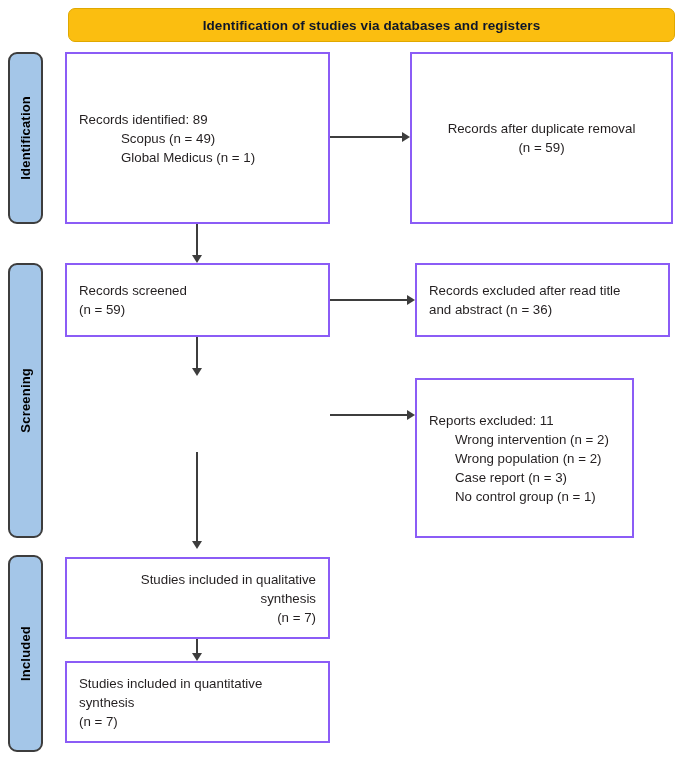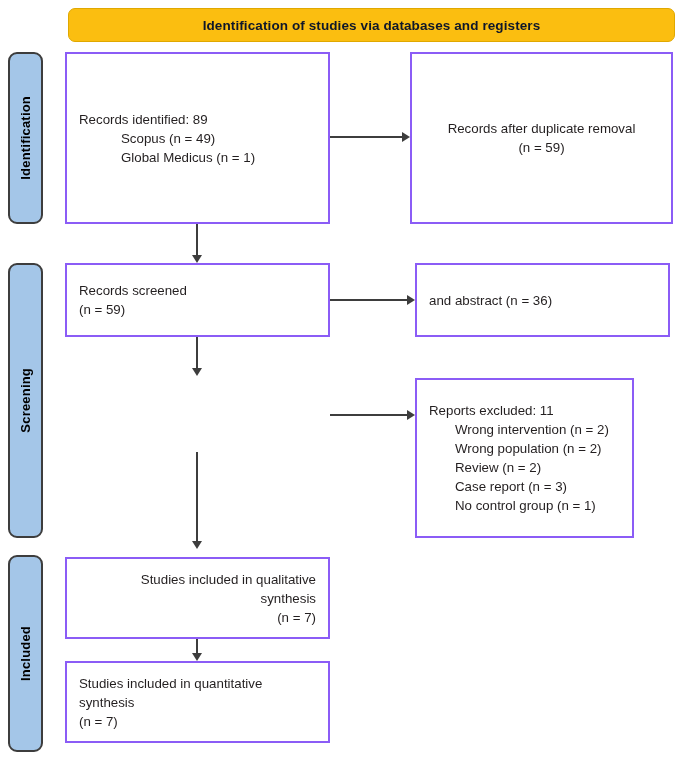--- a/index.html
+++ b/index.html
@@ -152,29 +152,29 @@
     <span class="box-line">Records after duplicate removal</span>
     <span class="box-line">(n = 59)</span>
   </div>
 
   <div class="box" id="box-screened">
     <span class="box-line">Records screened</span>
     <span class="box-line">(n = 59)</span>
   </div>
 
   <div class="box" id="box-excluded-ta">
+    <span class="box-line">Records excluded after read title</span>
     <span class="box-line">and abstract (n = 36)</span>
   </div>
 
 
   <div class="box" id="box-excluded-rep">
     <span class="box-line">Reports excluded: 11</span>
     <span class="box-line indent-sm">Wrong intervention (n = 2)</span>
     <span class="box-line indent-sm">Wrong population (n = 2)</span>
-    <span class="box-line indent-sm">Review (n = 2)</span>
     <span class="box-line indent-sm">Case report (n = 3)</span>
     <span class="box-line indent-sm">No control group (n = 1)</span>
   </div>
 
   <div class="box" id="box-qualitative">
     <span class="box-line">Studies included in qualitative</span>
     <span class="box-line">synthesis</span>
     <span class="box-line">(n = 7)</span>
   </div>
 

